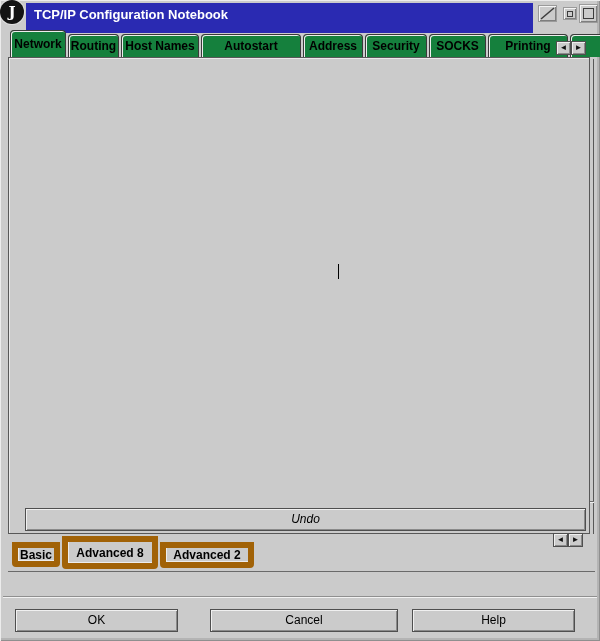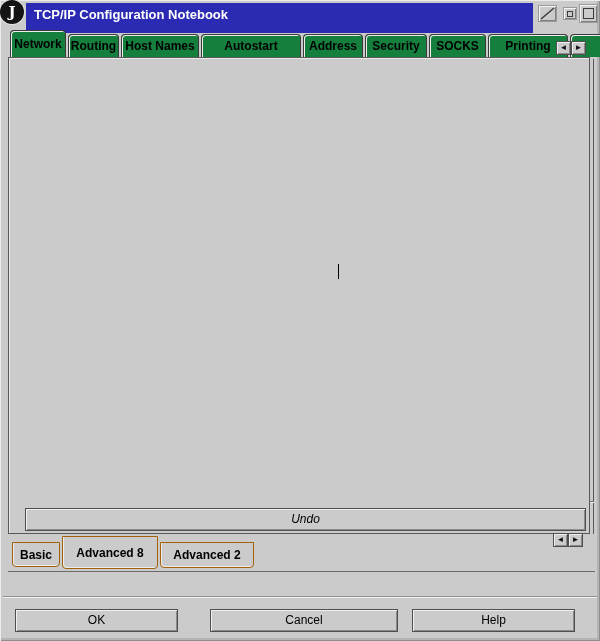--- a/index.html
+++ b/index.html
@@ -80,21 +80,21 @@
     background:#cbcbcb; border:1px solid #4f4f4f;
     box-shadow: inset 1px 1px 0 #f0f0f0, inset -1px -1px 0 #8a8a8a;
     font-size:12px; color:#000; text-align:center;
   }
   .sep-undo { left:10px; top:501px; width:584px; height:2px;
     border-top:1px solid #6e6e6e; border-bottom:1px solid #eeeeee; }
   .undo-btn { left:25px; top:508px; width:561px; height:23px; line-height:21px; z-index:2;font-style:italic; }
 
   
   .btab {
-    background:#cbcbcb; border:1px solid #a16207; border-radius:0 0 4px 4px;
+    background:#cbcbcb; border:6px solid #a16207; border-radius:0 0 4px 4px;
     box-shadow: inset 1px -1px 0 #ededed;
     font-weight:bold; font-size:12px; color:#000;
     display:flex; align-items:center; justify-content:center; z-index:3;
   }
   .btab-basic { left:12px; top:542px; width:48px; height:25px; }
   .btab-adv1  { left:62px; top:536px; width:96px; height:33px; z-index:4; }
   .btab-adv2  { left:160px; top:542px; width:94px; height:26px; }
 
   
   .sep-footer { left:3px; top:596px; width:594px; height:2px;

